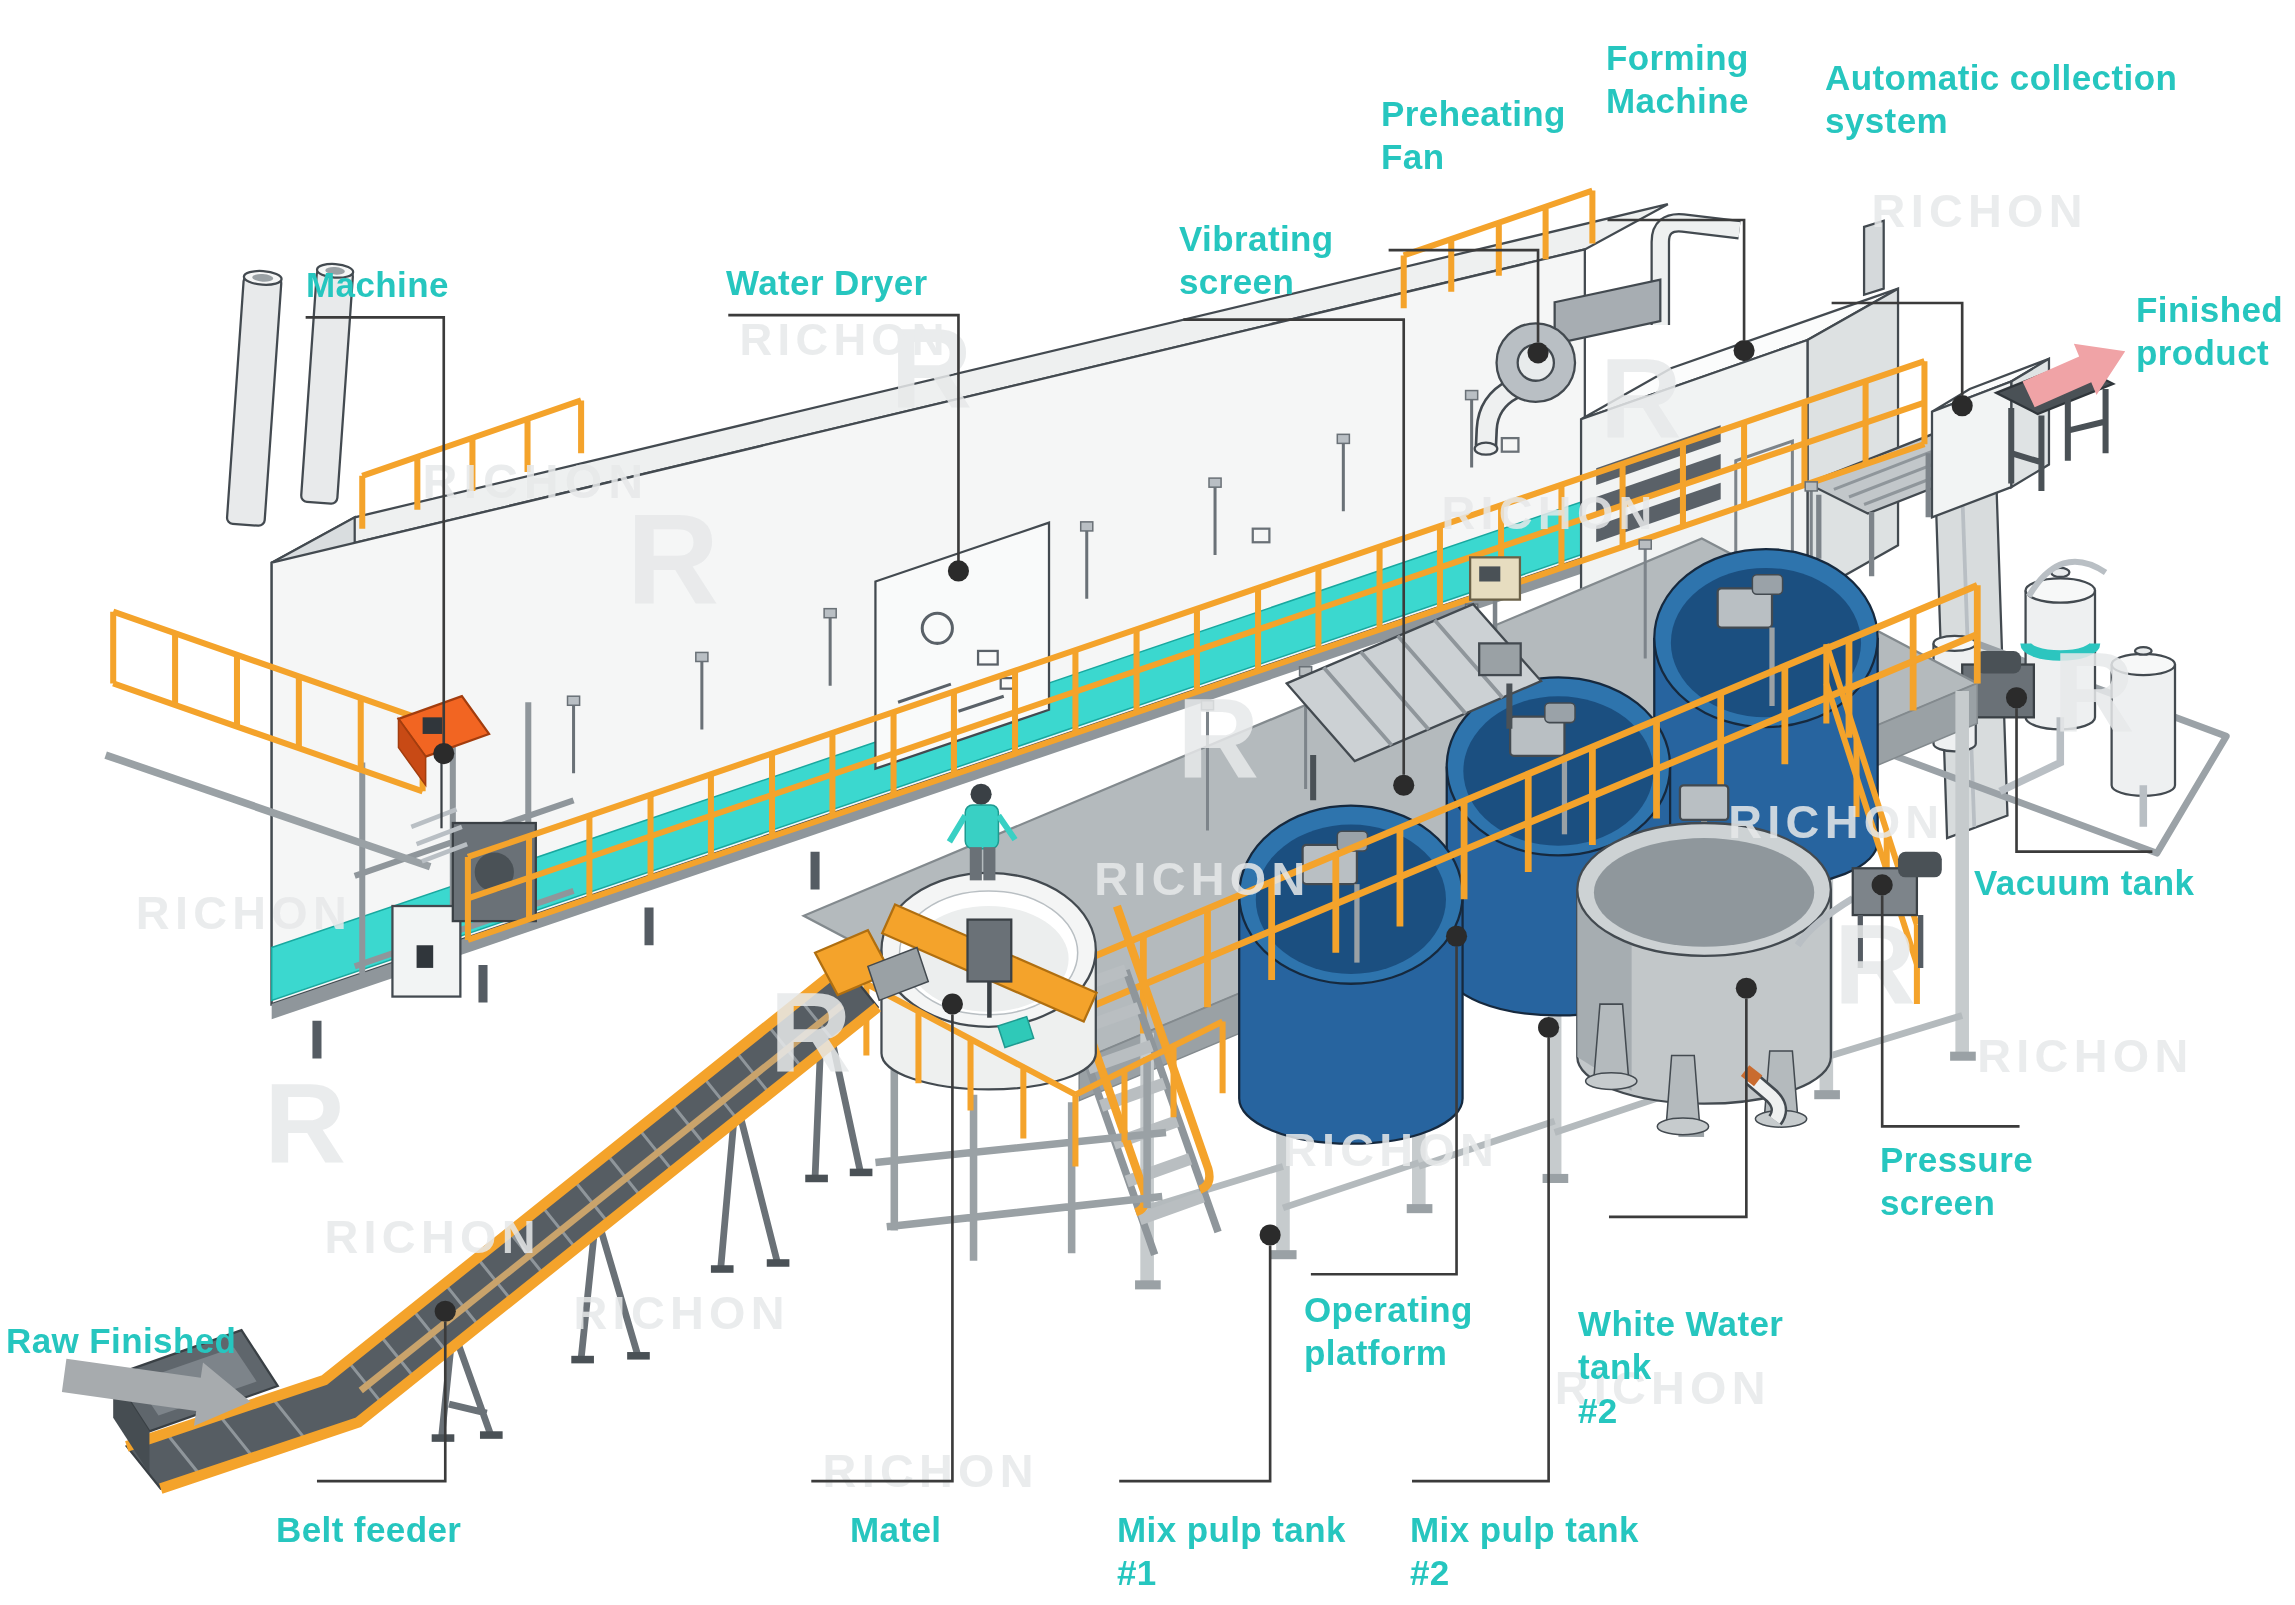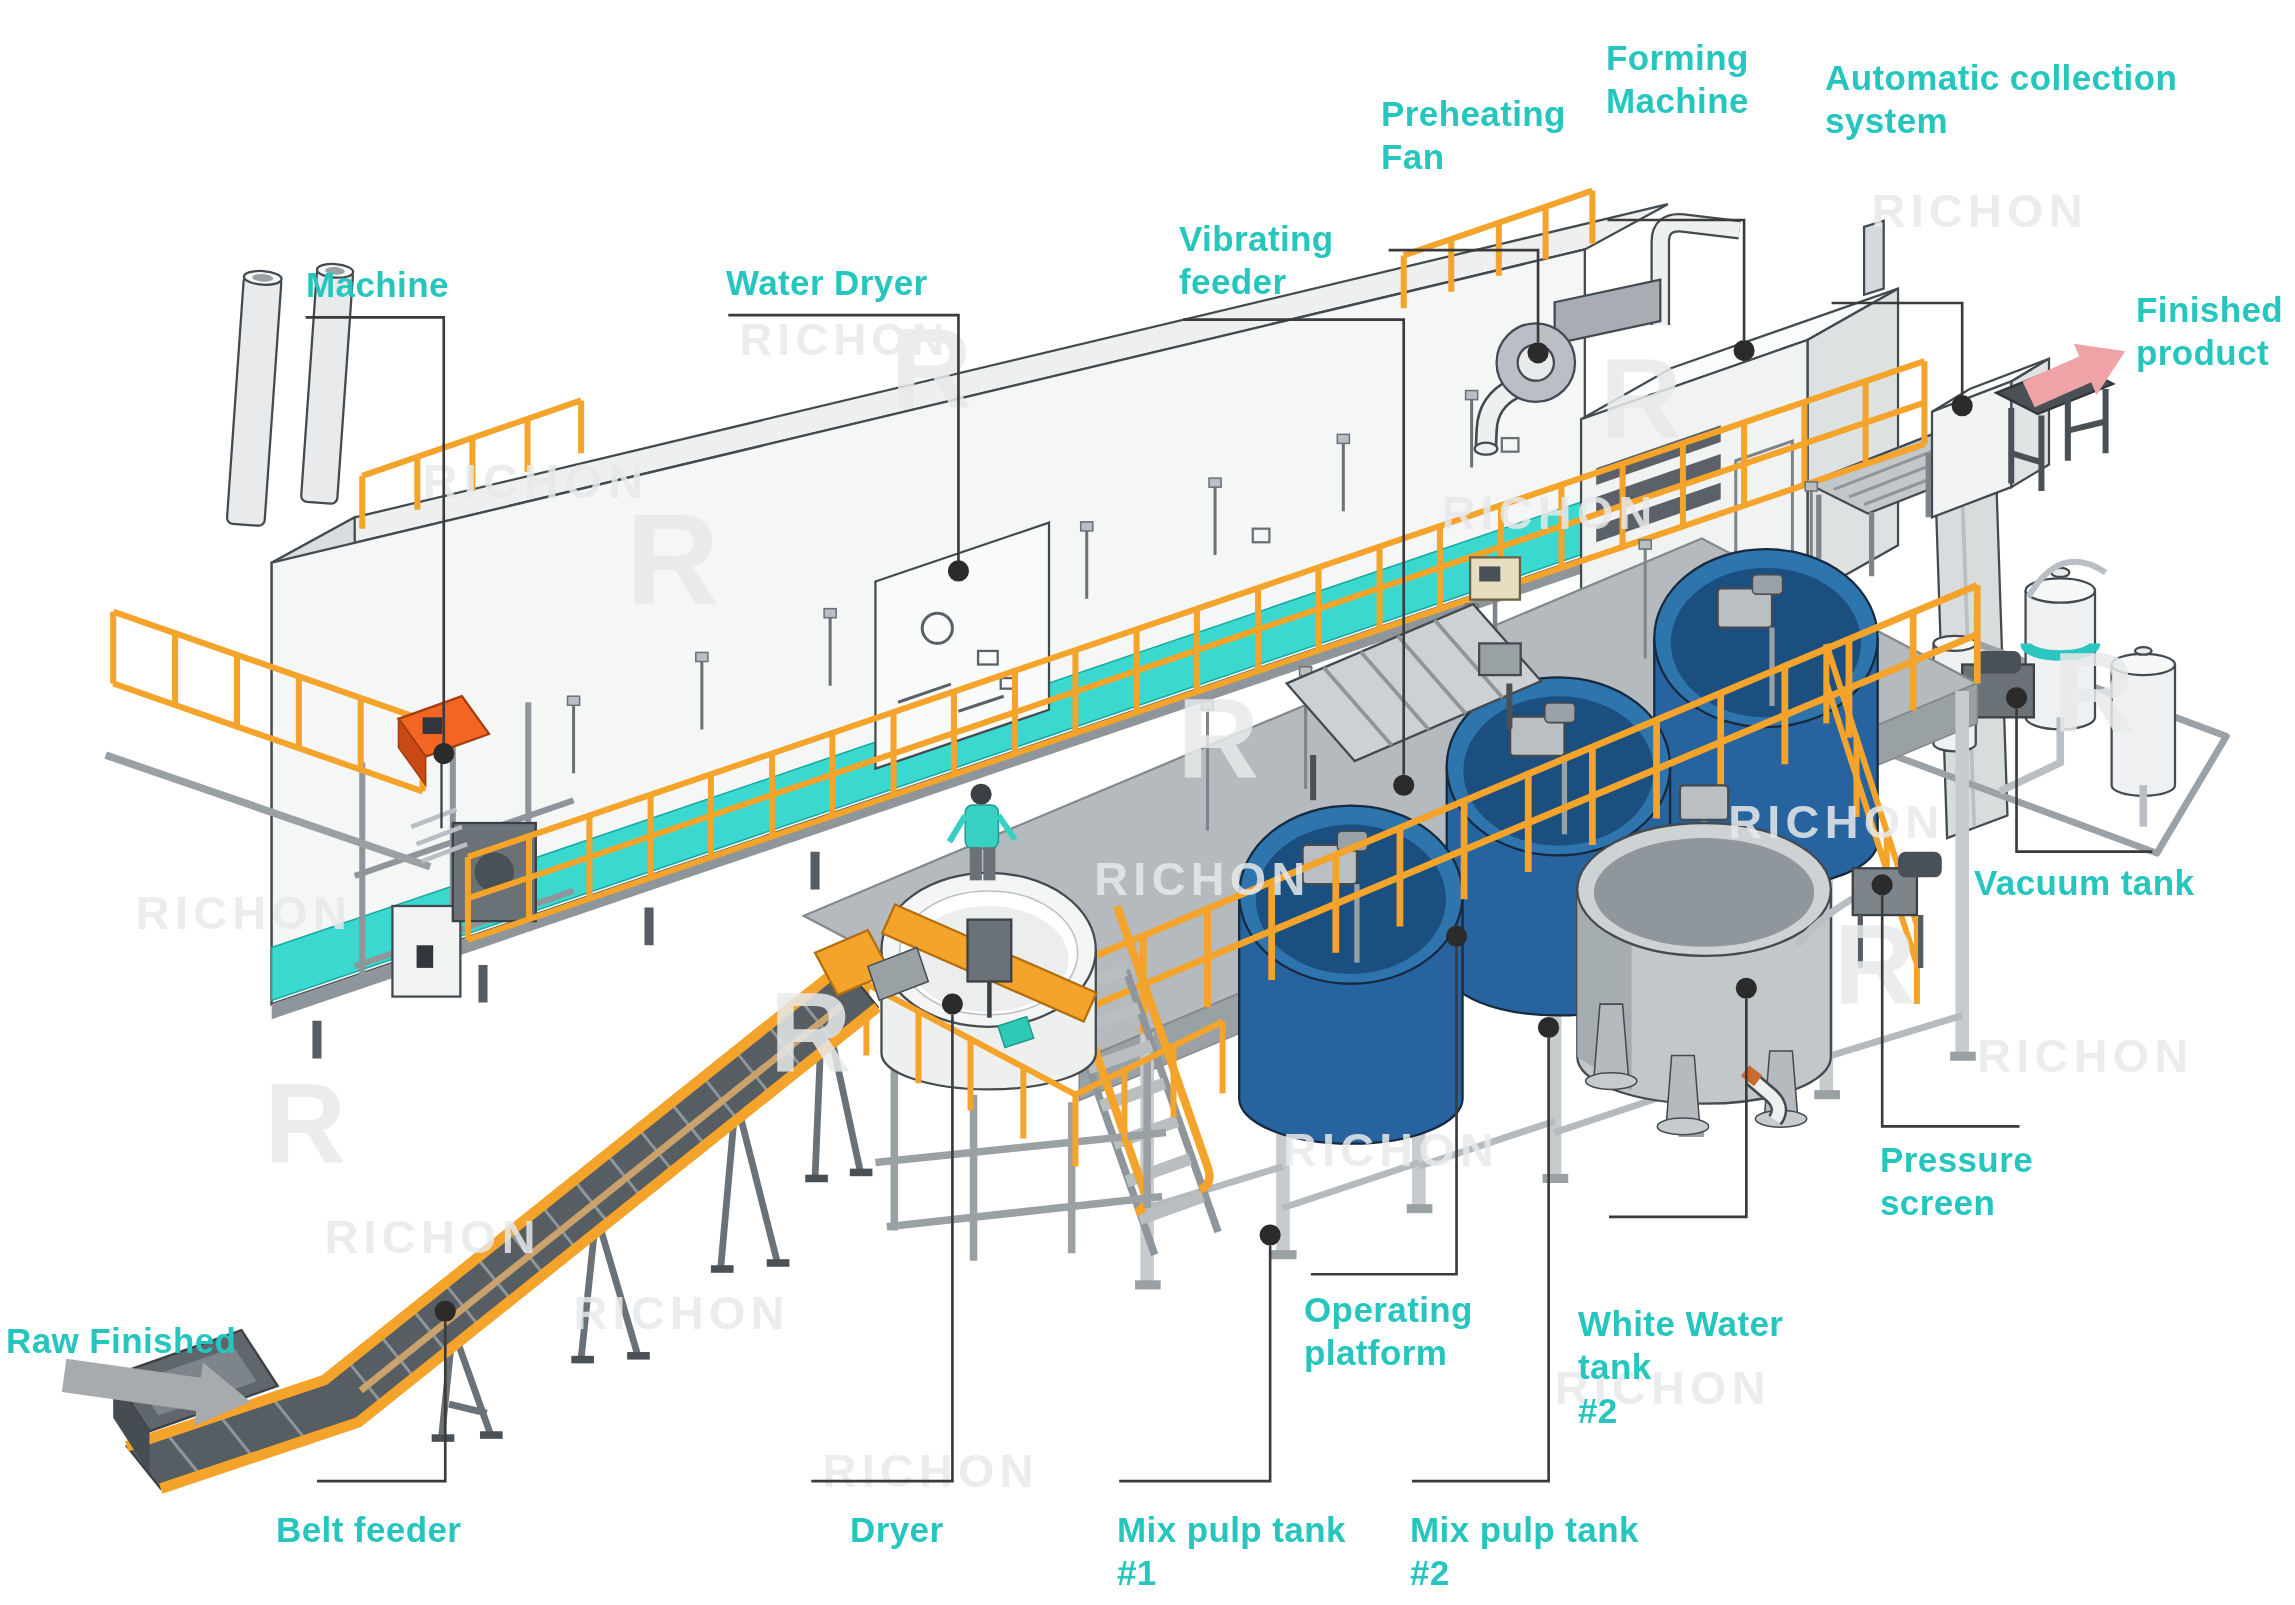--- a/index.html
+++ b/index.html
@@ -380,39 +380,39 @@
     <circle cx="1683" cy="1636" r="14"></circle>
         <circle cx="2052" cy="1361" r="14"></circle>
     <circle cx="1262" cy="1330" r="14"></circle>
         <circle cx="590" cy="1737" r="14"></circle>
   </g>
 </svg>
 
 <div class="lbl" style="left:306px;top:263px">Machine</div>
 <div class="lbl" style="left:726px;top:261px">Water Dryer</div>
 <div class="lbl" style="left:1179px;top:217px">Vibrating
-feeder</div>
+screen</div>
 <div class="lbl" style="left:1381px;top:92px">Preheating
 Fan</div>
 <div class="lbl" style="left:1606px;top:36px">Forming
 Machine</div>
 <div class="lbl" style="left:1825px;top:56px">Automatic collection
 system</div>
 <div class="lbl" style="left:2136px;top:288px">Finished
 product</div>
 <div class="lbl" style="left:1974px;top:861px">Vacuum tank</div>
 <div class="lbl center" style="left:1880px;top:1138px;width:181px">Pressure
 screen</div>
 <div class="lbl center" style="left:1304px;top:1288px;width:204px">Operating
 platform</div>
 <div class="lbl center" style="left:1578px;top:1302px;width:238px">White Water
 tank
 #2</div>
 <div class="lbl center" style="left:1117px;top:1508px;width:268px">Mix pulp tank
 #1</div>
 <div class="lbl center" style="left:1410px;top:1508px;width:268px">Mix pulp tank
 #2</div>
-<div class="lbl" style="left:850px;top:1508px">Dryer</div>
+<div class="lbl" style="left:850px;top:1508px">Matel</div>
 <div class="lbl" style="left:276px;top:1508px">Belt feeder</div>
 <div class="lbl" style="left:6px;top:1319px">Raw Finished</div>
 
 </div>
 
 
 </body></html>

